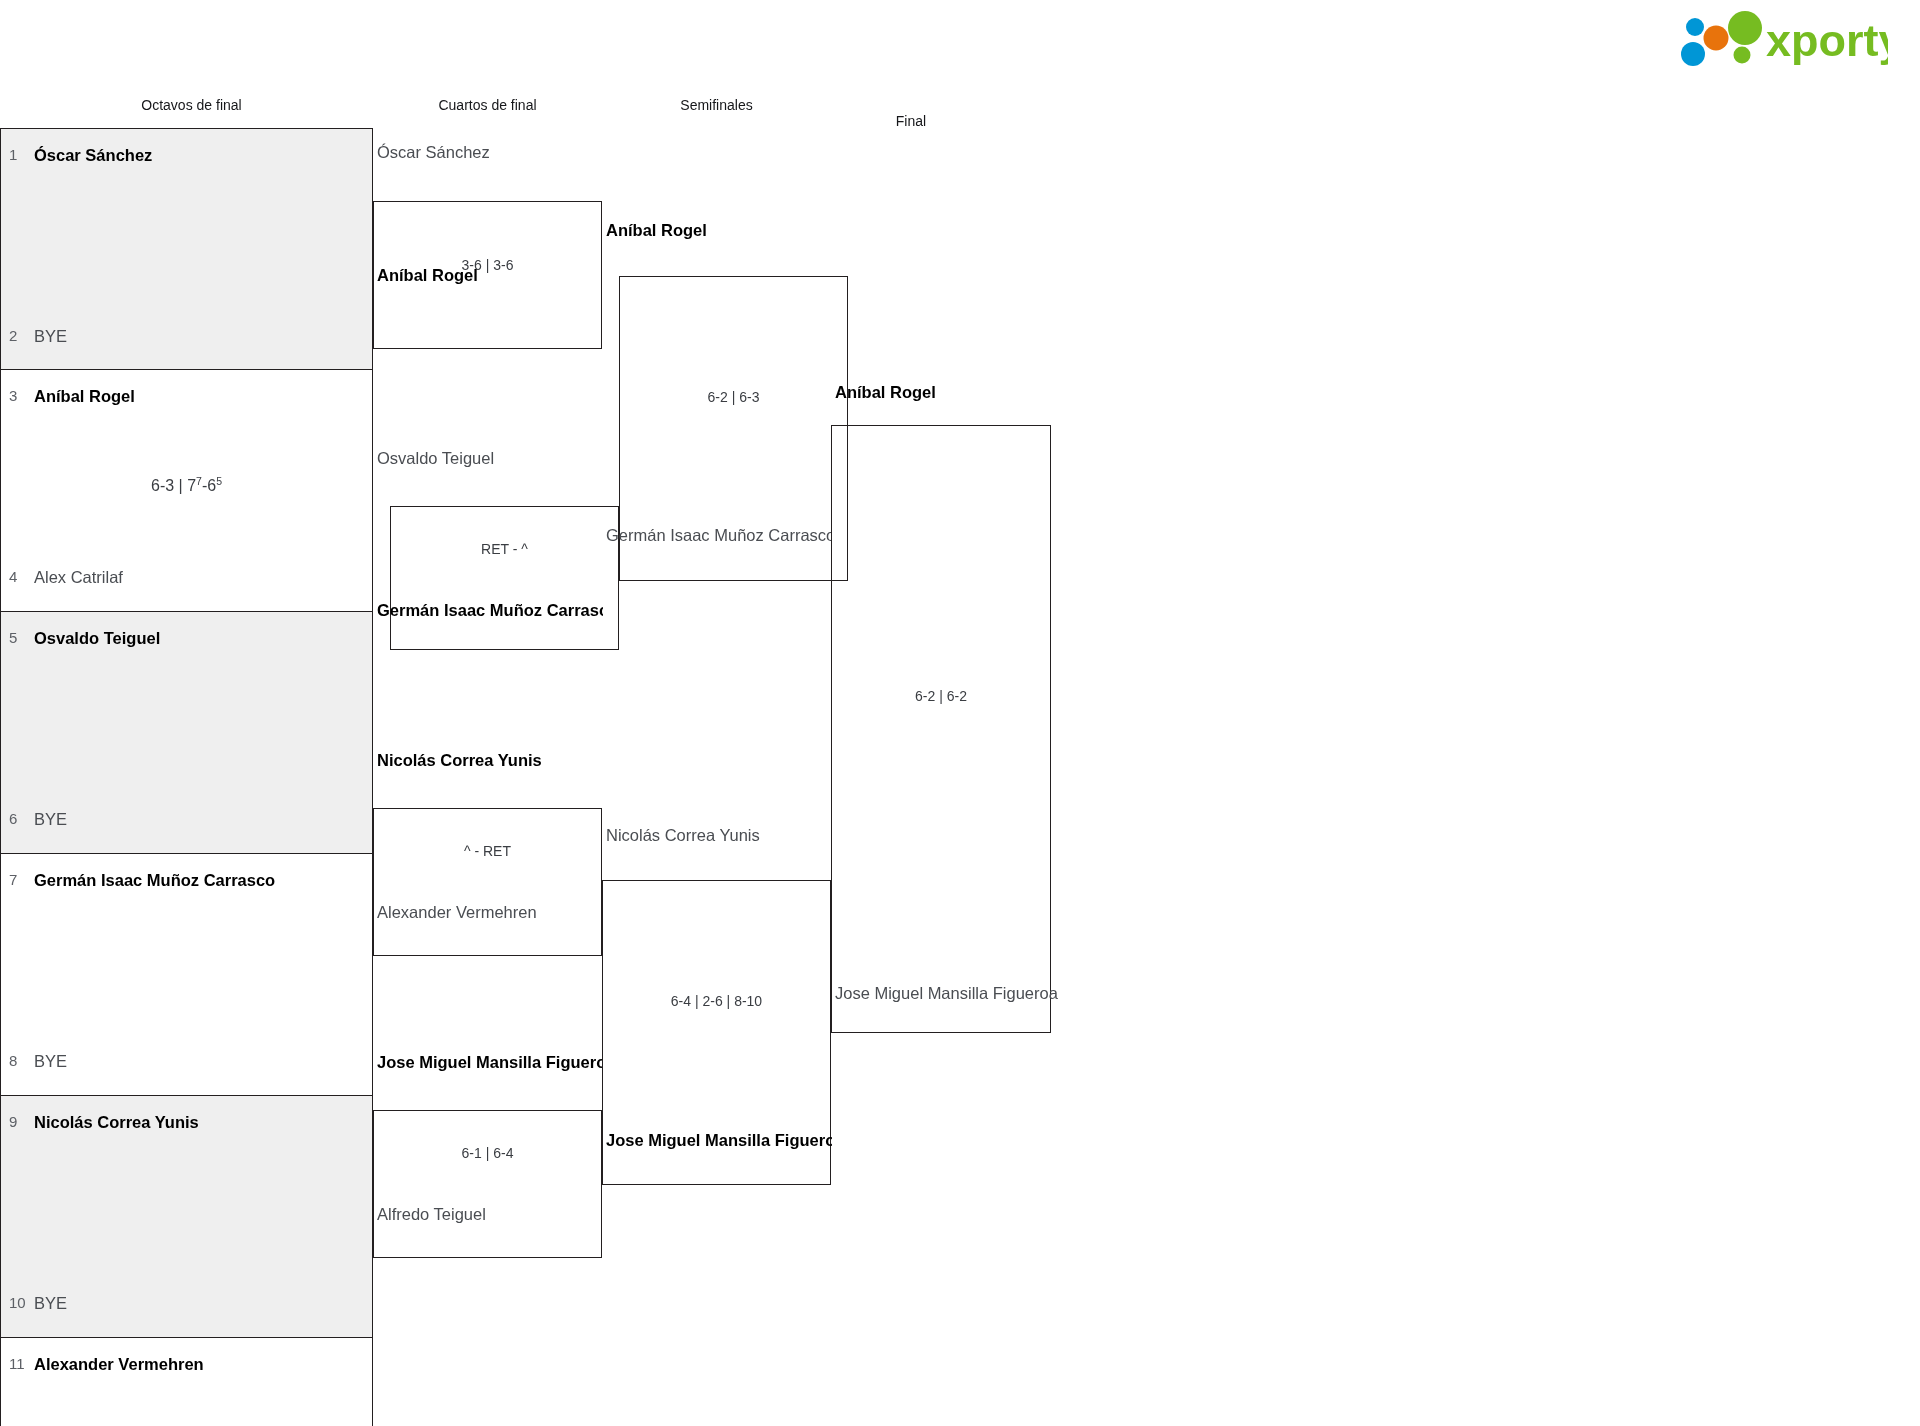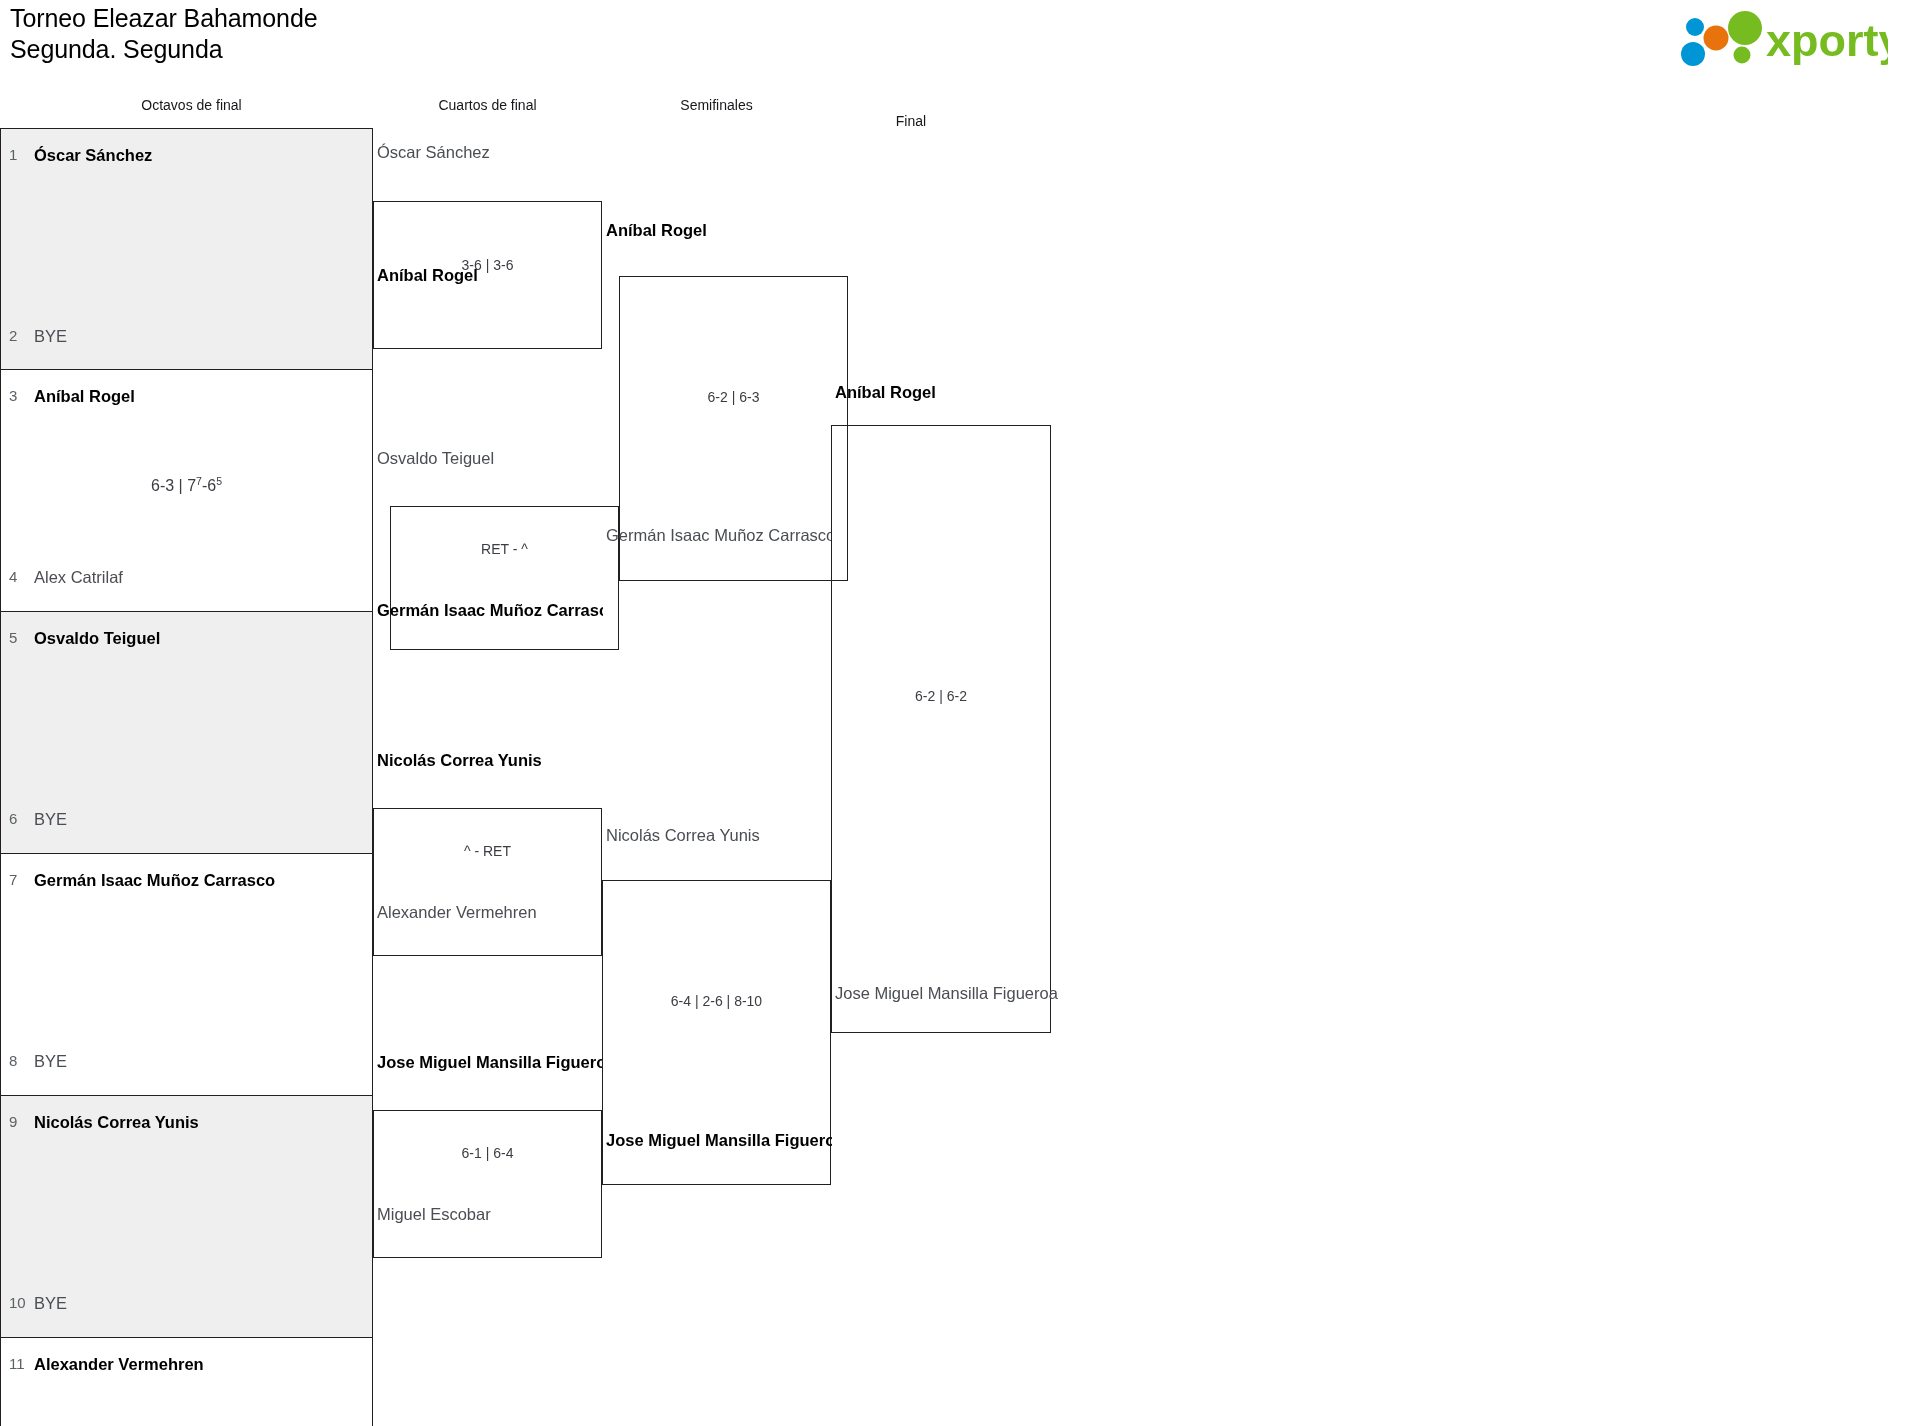--- a/index.html
+++ b/index.html
@@ -37,22 +37,20 @@
   .mscore{position:absolute;left:0;right:0;text-align:center;font-size:14px;color:#3a3d42;white-space:nowrap;}
   .mname{position:absolute;font-size:16.5px;white-space:nowrap;overflow:hidden;}
   .mname.win{font-weight:700;color:#000;}
   .mname.lose{font-weight:400;color:#4a4d52;}
   .clipbox{position:absolute;overflow:hidden;}
 </style>
 </head>
 <body>
 
 <div id="header">
-  <div id="title"><span>Torneo Eleazar Bahamonde</span>
-<span>Segunda. Segunda</span></div>
 
   <div id="logo">
     <svg width="210" height="58" viewBox="0 0 210 58">
       <circle cx="17" cy="17" r="9" fill="#0096d6"></circle>
       <circle cx="38" cy="28" r="12.5" fill="#e8730c"></circle>
       <circle cx="15" cy="44" r="12" fill="#0096d6"></circle>
       <circle cx="67" cy="18" r="17" fill="#76bc21"></circle>
       <circle cx="64" cy="45" r="8.5" fill="#76bc21"></circle>
       <text x="88" y="46" font-family="Liberation Sans, sans-serif" font-size="45" font-weight="700" fill="#76bc21">xporty</text>
     </svg>
@@ -144,21 +142,21 @@
   <div class="mname lose" style="left:0;top:0;">Alexander Vermehren</div>
 </div>
 
 <div class="mbox" style="left:373px;top:1110px;width:229px;height:148px;">
   <div class="mscore" style="top:34px;">6-1 | 6-4</div>
 </div>
 <div class="clipbox" style="left:377px;top:1053px;width:226px;height:26px;">
   <div class="mname win" style="left:0;top:0;">Jose Miguel Mansilla Figueroa</div>
 </div>
 <div class="clipbox" style="left:377px;top:1205px;width:226px;height:26px;">
-  <div class="mname lose" style="left:0;top:0;">Miguel Escobar</div>
+  <div class="mname lose" style="left:0;top:0;">Alfredo Teiguel</div>
 </div>
 
 <div class="mbox" style="left:602px;top:276px;width:229px;height:305px;margin-left:17px;">
   <div class="mscore" style="top:112px;">6-2 | 6-3</div>
 </div>
 <div class="clipbox" style="left:606px;top:221px;width:226px;height:26px;">
   <div class="mname win" style="left:0;top:0;">Aníbal Rogel</div>
 </div>
 <div class="clipbox" style="left:606px;top:526px;width:226px;height:26px;">
   <div class="mname lose" style="left:0;top:0;">Germán Isaac Muñoz Carrasco</div>

